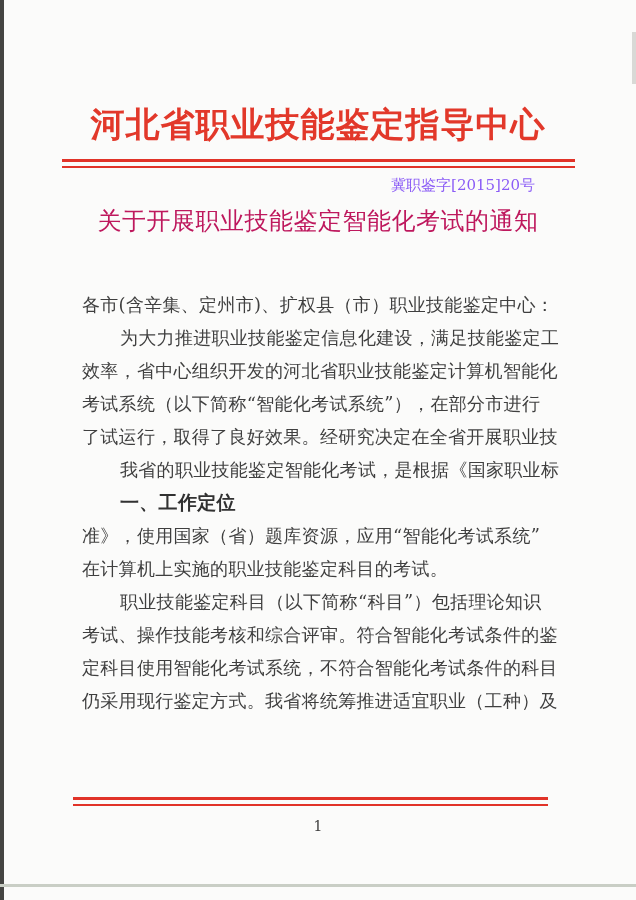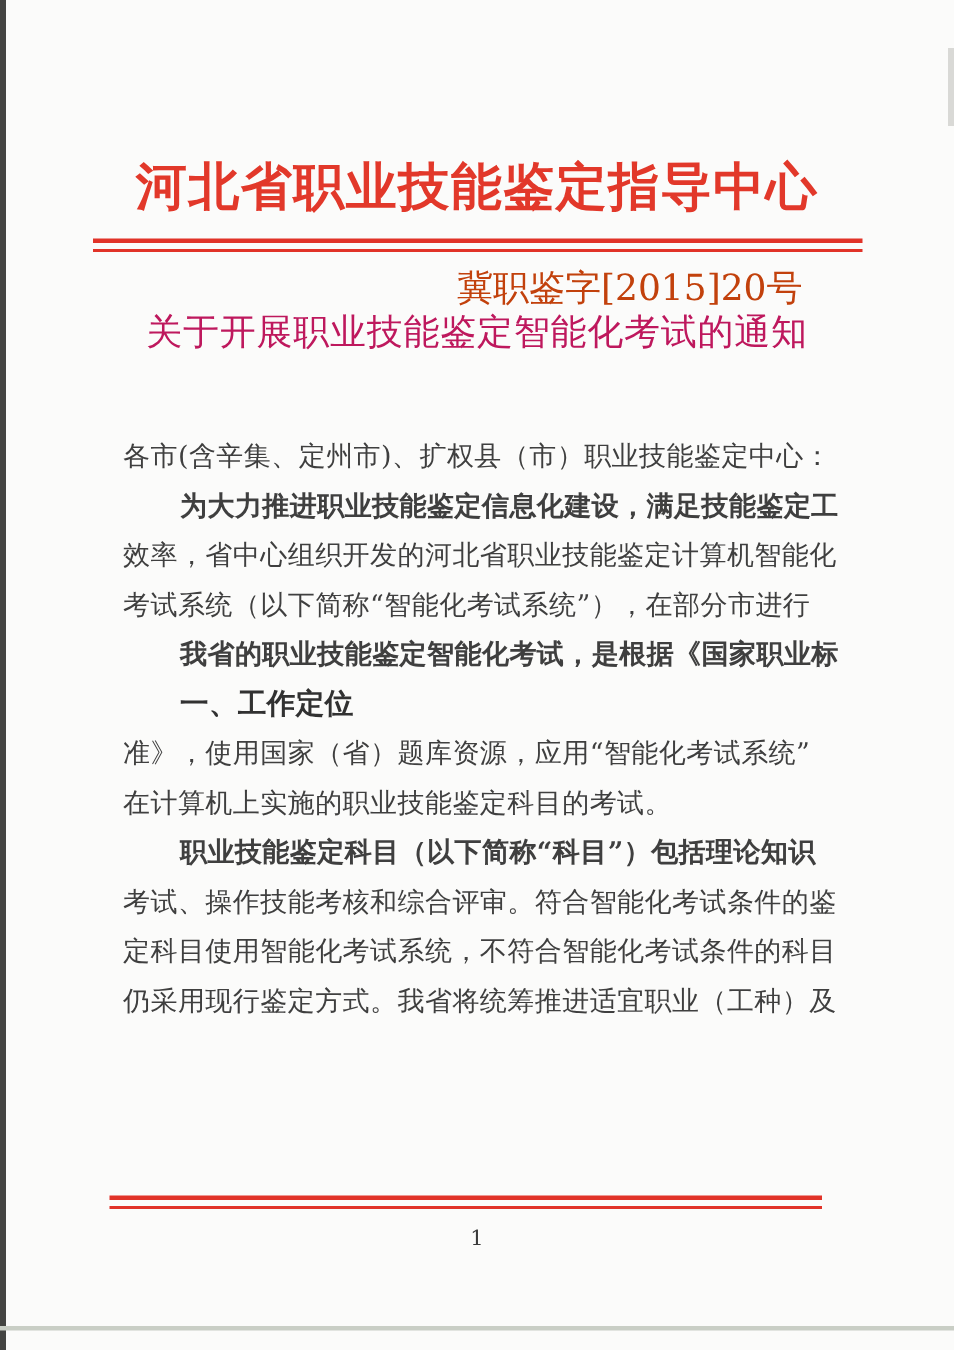--- a/index.html
+++ b/index.html
@@ -50,22 +50,22 @@
     position: absolute;
     top: 159px; left: 62px;
     width: 513px; height: 9px;
     border-top: 3px solid var(--rule-red, #e13328);
     border-bottom: 2px solid var(--rule-red, #e13328);
     box-sizing: border-box;
   }
   .doc-number {
     position: absolute;
     top: 176px; right: 101px;
-    font-size: 24px;
-    color: #c2410c;
+    font-size: 15px;
+    color: #8b5cf6;
     white-space: nowrap;
   }
   .notice-title {
     position: absolute;
     top: 205px; left: 0; right: 0;
     text-align: center;
     font-size: 24px;
     letter-spacing: 0.5px;
     color: #be185d;
     white-space: nowrap;
@@ -80,21 +80,20 @@
     margin-top: 15px;
   }
   .body-line {
     height: 33px;
     line-height: 33px;
     letter-spacing: 0.3px;
     white-space: nowrap;
   }
   .body-line.indent {
     padding-left: 38px;
-    font-weight: bold;
   }
   .body-line.section {
     font-family: "DejaVu Sans", "Liberation Sans", sans-serif;
     font-weight: bold;
     font-size: 19px;
     color: #313131;
   }
   
   .footer-rule {
     position: absolute;
@@ -126,20 +125,21 @@
 
   <div class="doc-number">冀职鉴字[2015]20号</div>
 
   <div class="notice-title">关于开展职业技能鉴定智能化考试的通知</div>
 
   <div class="body-text">
     <div class="body-line">各市(含辛集、定州市)、扩权县（市）职业技能鉴定中心：</div>
     <div class="body-line indent">为大力推进职业技能鉴定信息化建设，满足技能鉴定工</div>
     <div class="body-line">效率，省中心组织开发的河北省职业技能鉴定计算机智能化</div>
     <div class="body-line">考试系统（以下简称“智能化考试系统”），在部分市进行</div>
+    <div class="body-line">了试运行，取得了良好效果。经研究决定在全省开展职业技</div>
     <div class="body-line indent">我省的职业技能鉴定智能化考试，是根据《国家职业标</div>
     <div class="body-line indent section">一、工作定位</div>
     <div class="body-line">准》，使用国家（省）题库资源，应用“智能化考试系统”</div>
     <div class="body-line">在计算机上实施的职业技能鉴定科目的考试。</div>
     <div class="body-line indent">职业技能鉴定科目（以下简称“科目”）包括理论知识</div>
     <div class="body-line">考试、操作技能考核和综合评审。符合智能化考试条件的鉴</div>
     <div class="body-line">定科目使用智能化考试系统，不符合智能化考试条件的科目</div>
     <div class="body-line">仍采用现行鉴定方式。我省将统筹推进适宜职业（工种）及</div>
   </div>
 

